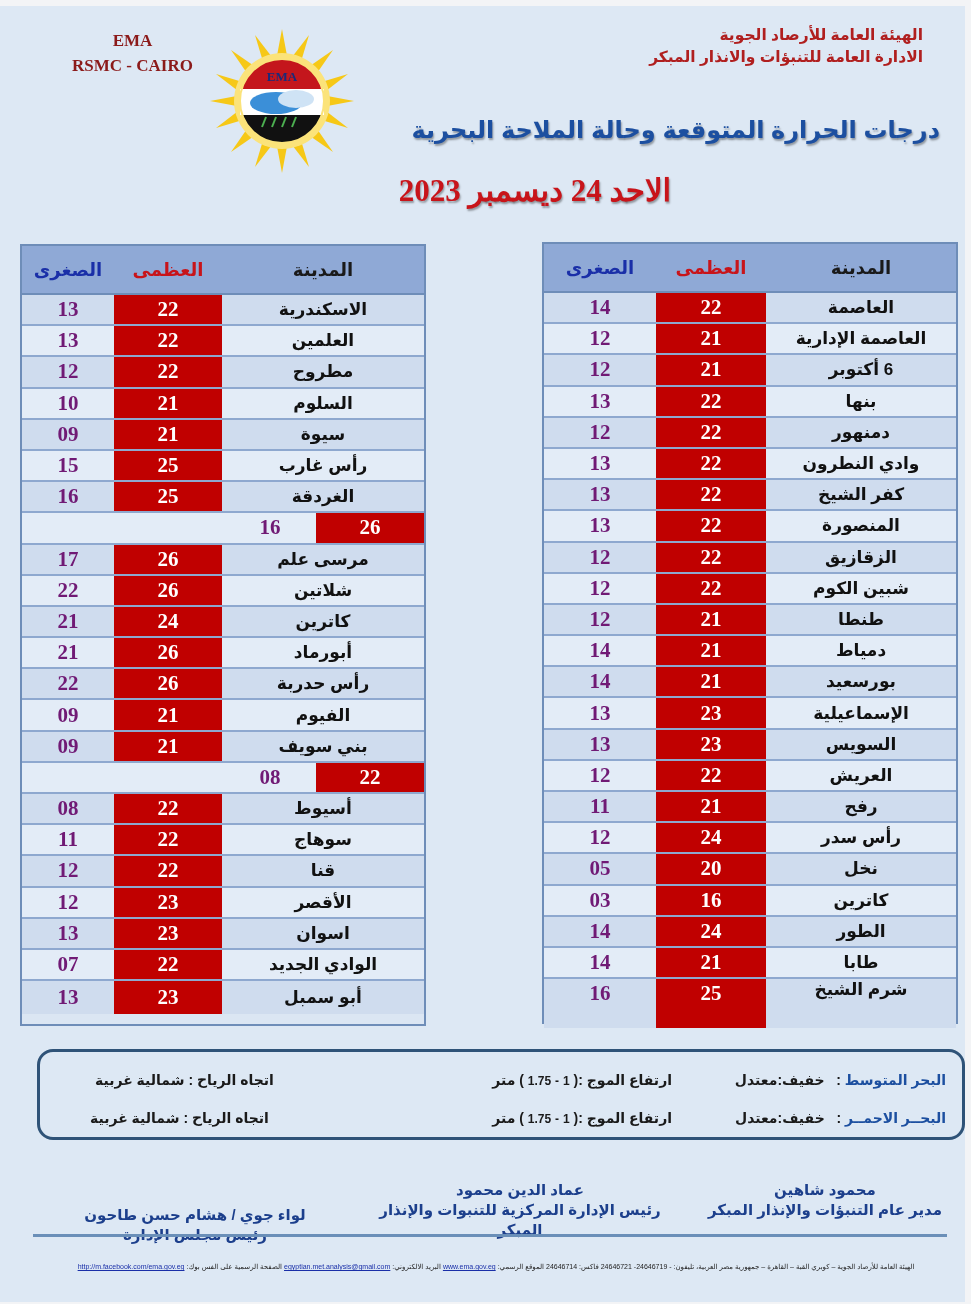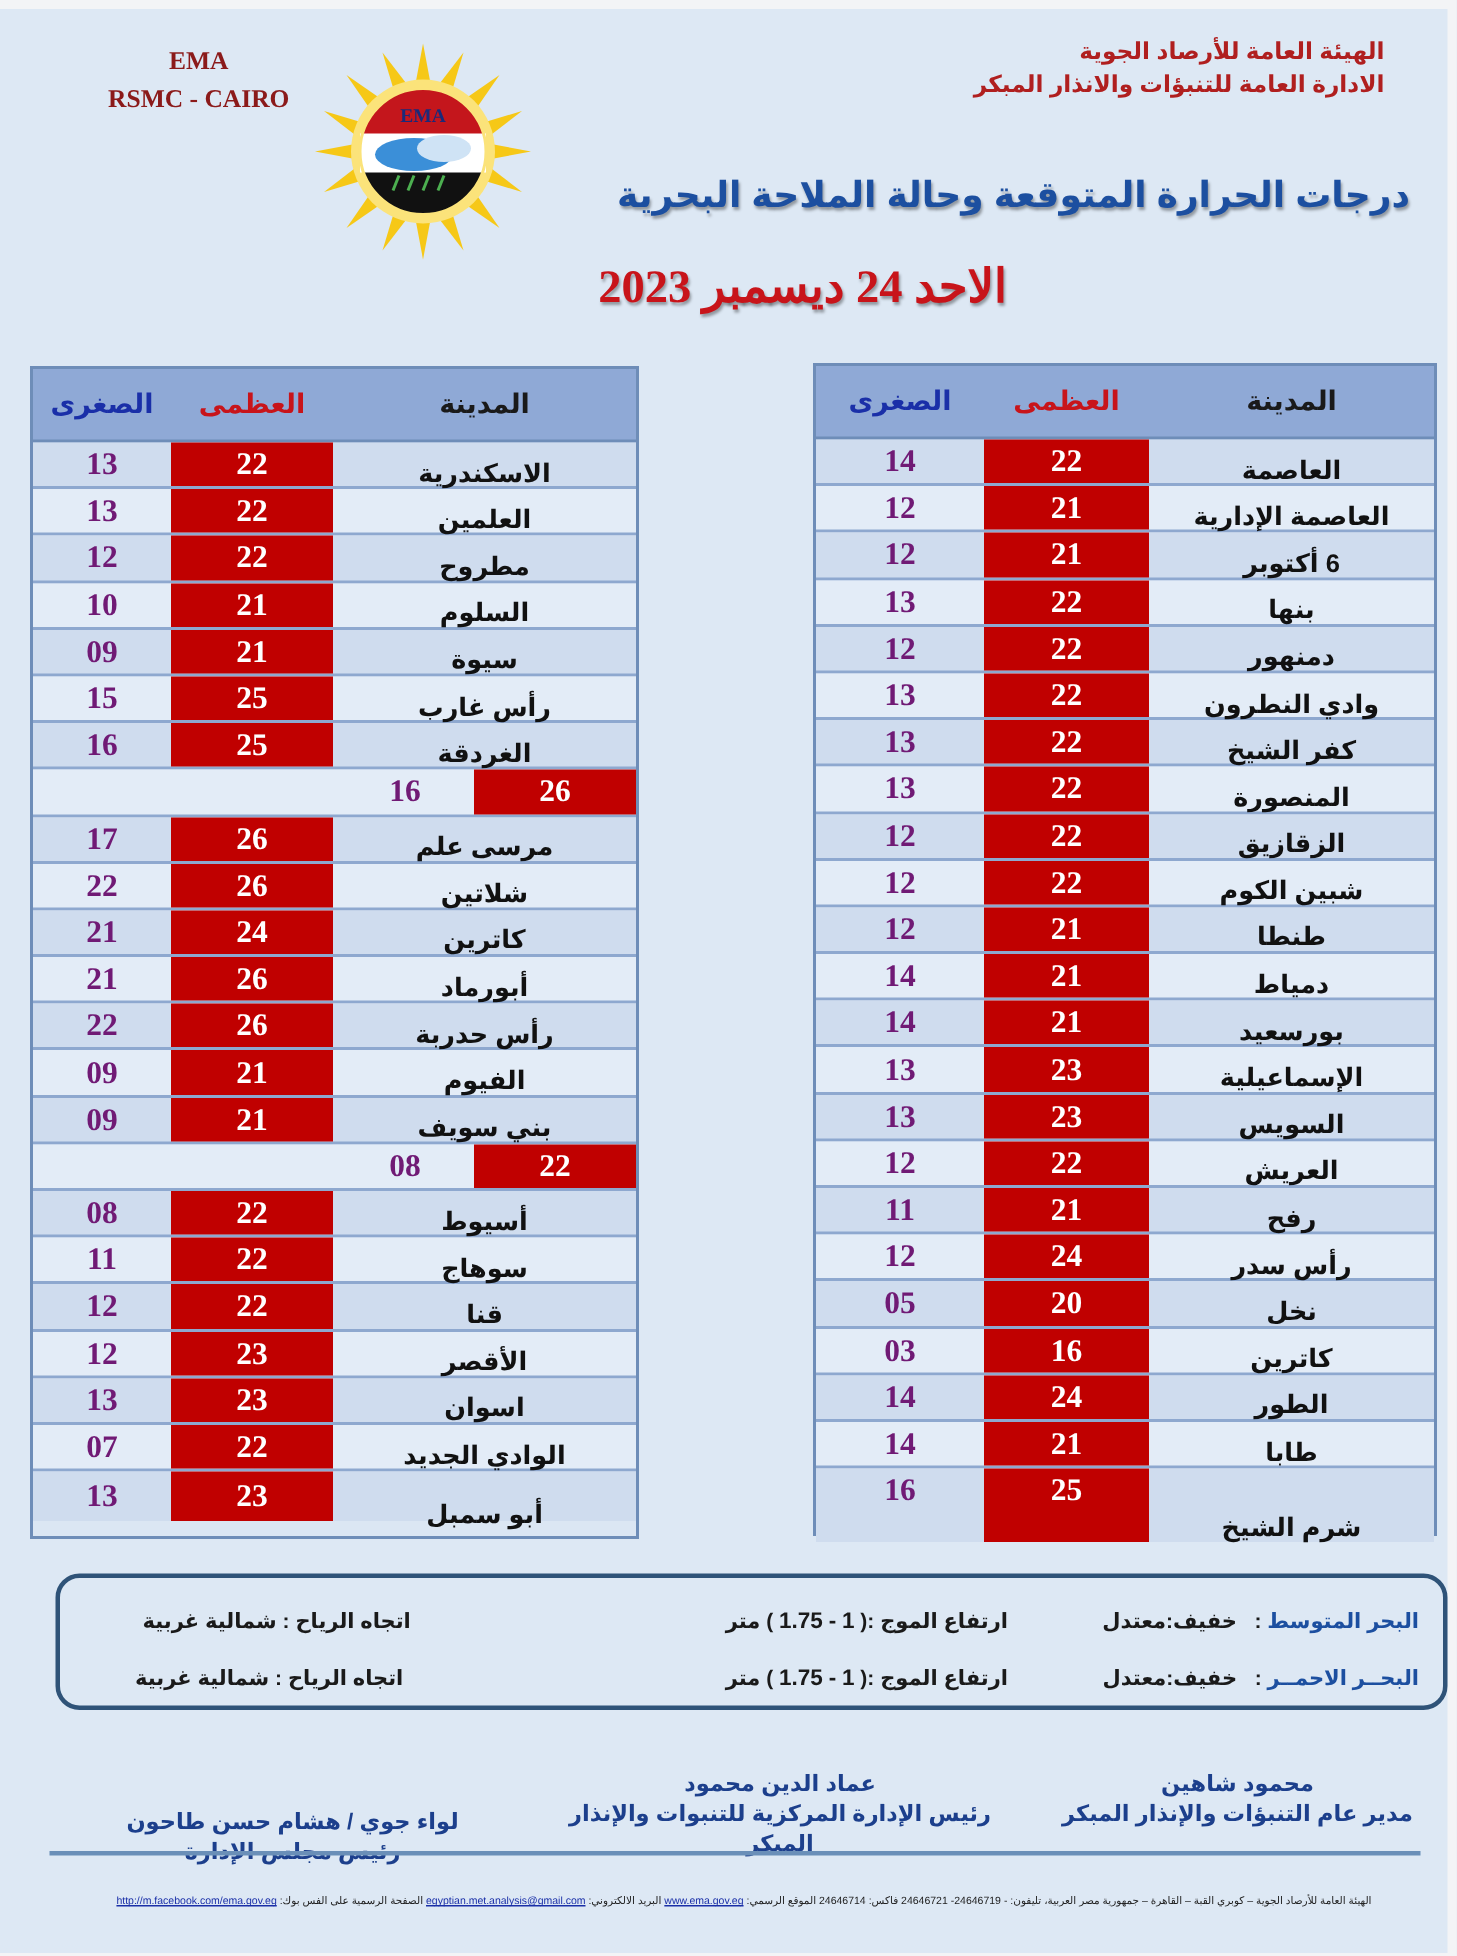--- a/index.html
+++ b/index.html
@@ -26,36 +26,36 @@
   .thead { display: flex; height: 49px; background: #8fa9d6; border-bottom: 2px solid #6e8db8; align-items: center; }
   .th { font-weight: bold; font-size: 18px; text-align: center; }
   .th.city { color: #1a1a1a; }
   .th.max { color: #c8141a; }
   .th.min { color: #1a2fa8; }
   .row { display: flex; height: 31.2px; border-bottom: 2px solid #8ea8cf; align-items: center; }
   .row:nth-child(odd) { background: #cfdcee; }
   .row:nth-child(even) { background: #e3ecf7; }
   .row.last { border-bottom: none; align-items: flex-start; }
   .cell { height: 100%; display: flex; align-items: center; justify-content: center; }
-  .cell.city { font-weight: bold; font-size: 17px; color: #111; margin-top: 12px; }
+  .cell.city { font-weight: bold; font-size: 17px; color: #111; }
   .cell.max { background: #c00000; color: #fff; font-family: "Liberation Serif", "DejaVu Serif", serif; font-weight: bold; font-size: 21px; }
   .cell.min { color: #701a75; font-family: "Liberation Serif", "DejaVu Serif", serif; font-weight: bold; font-size: 21px; text-align: center; }
 
   .tbl.right .city { width: 190px; }
   .tbl.right .max { width: 110px; }
   .tbl.right .min { width: 112px; }
   .tbl.left .city { width: 202px; }
   .tbl.left .max { width: 108px; }
   .tbl.left .min { width: 92px; }
 
   .sea { position: absolute; left: 37px; top: 1043px; width: 928px; height: 91px;
          border: 3px solid #2f5378; border-radius: 16px; direction: rtl; }
   .sea-row { position: absolute; height: 24px; font-size: 14px; font-weight: bold; color: #1a1a1a; white-space: nowrap; }
   .sea-label { color: #1c4fa0; }
-  .sea-row .num { font-size: 15px; text-align: right; }
+  .sea-row .num { font-size: 12px; text-align: right; }
 
   .sign { position: absolute; text-align: center; direction: rtl; font-size: 15px; font-weight: bold; line-height: 20px; }
   .sign .nm { color: #1c3f8c; }
   .sign .rl { color: #1c3f8c; }
   .divider { position: absolute; left: 33px; top: 1228px; width: 914px; height: 3px; background: #6a8fb8; }
   .footer { position: absolute; left: 56px; top: 1257px; width: 880px; font-size: 7px; direction: rtl; text-align: center; color: #222; white-space: nowrap; }
   .footer a { color: #1a2fa8; text-decoration: underline; }
 </style>
 </head>
 <body>
@@ -223,21 +223,21 @@
           <div class="cell city">الطور</div>
           <div class="cell max">24</div>
           <div class="cell min">14</div>
         </div>
         <div class="row">
           <div class="cell city">طابا</div>
           <div class="cell max">21</div>
           <div class="cell min">14</div>
         </div>
         <div class="row last" style="height: 49px;">
-          <div class="cell city" style="align-items: flex-start; padding-top: 18px;">شرم الشيخ</div>
+          <div class="cell city" style="align-items: flex-start; padding-top: 0;">شرم الشيخ</div>
           <div class="cell max" style="align-items: flex-start; padding-top: 2px;">25</div>
           <div class="cell min" style="align-items: flex-start; padding-top: 2px;">16</div>
         </div>
       </div>
   </div>
 
   <div class="tbl left">
     <div class="thead">
       <div class="th city">المدينة</div>
       <div class="th max">العظمى</div>

